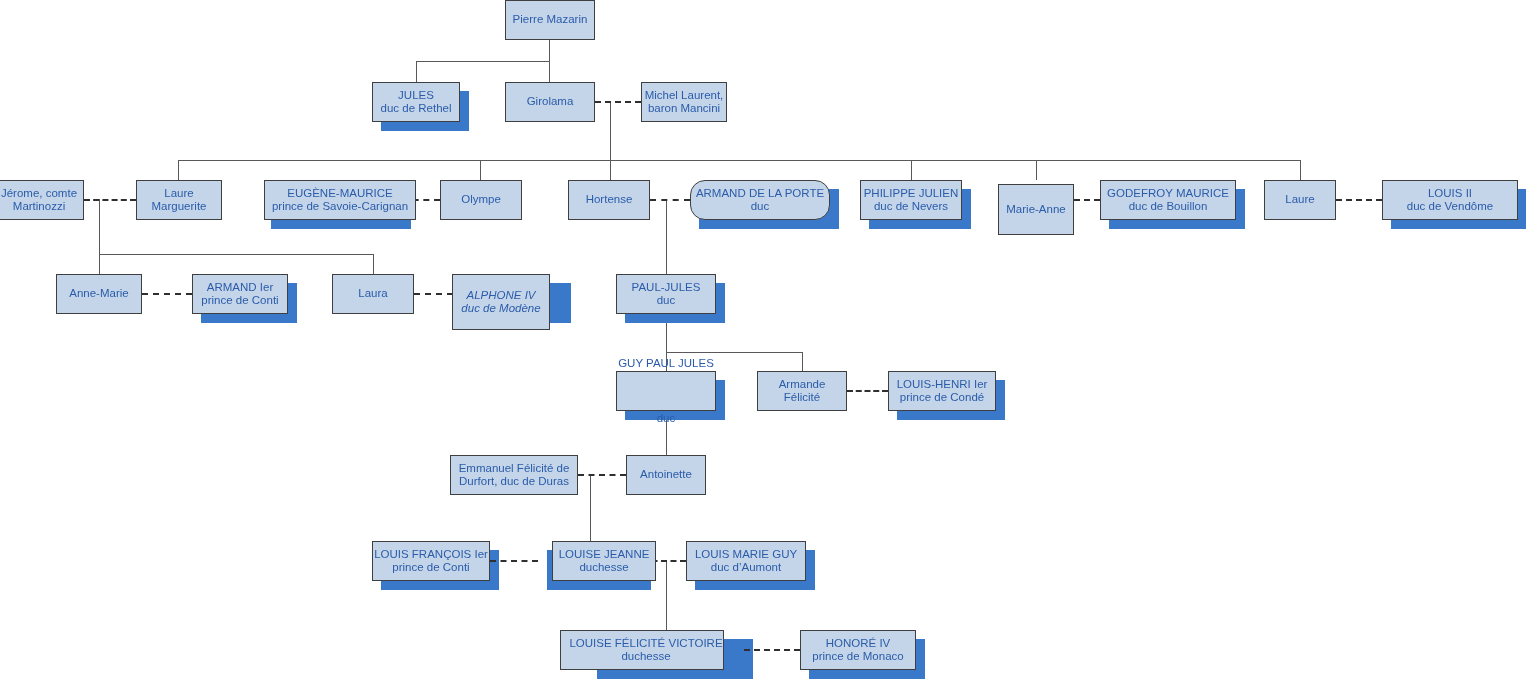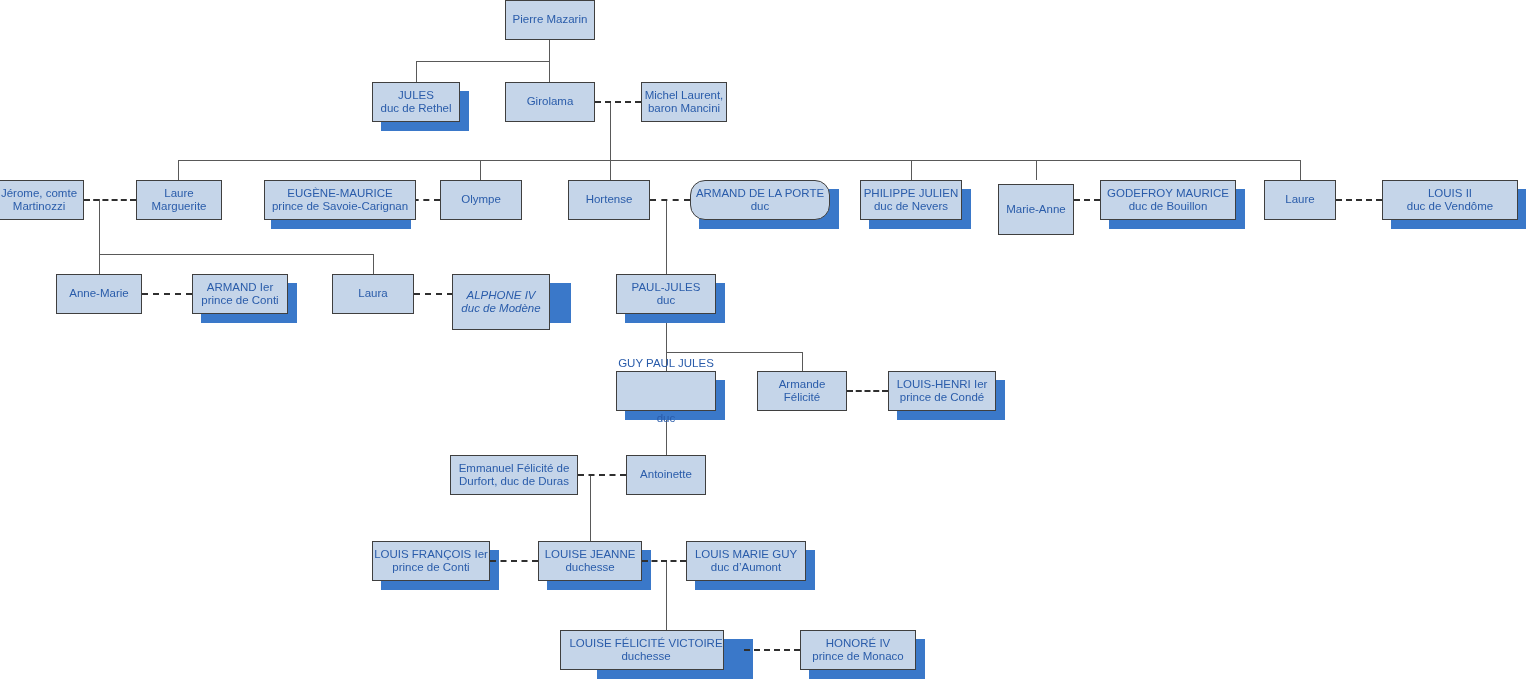--- a/index.html
+++ b/index.html
@@ -219,21 +219,21 @@
       </div>
       <div class="node" style="left: 626px; top: 455px; width: 80px; height: 40px;">
         <span class="l1">Antoinette</span>
       </div>
       <div class="shadow" style="left: 381px; top: 550px; width: 118px; height: 40px;"></div>
       <div class="node" style="left: 372px; top: 541px; width: 118px; height: 40px;">
         <span class="l1">LOUIS FRANÇOIS Ier</span>
         <span class="l2">prince de Conti</span>
       </div>
       <div class="shadow" style="left: 547px; top: 550px; width: 104px; height: 40px;"></div>
-      <div class="node" style="left: 538px; top: 541px; width: 104px; height: 40px;">
+      <div class="node" style="left: 552px; top: 541px; width: 104px; height: 40px;">
         <span class="l1">LOUISE JEANNE</span>
         <span class="l2">duchesse</span>
       </div>
       <div class="shadow" style="left: 695px; top: 550px; width: 120px; height: 40px;"></div>
       <div class="node" style="left: 686px; top: 541px; width: 120px; height: 40px;">
         <span class="l1">LOUIS MARIE GUY</span>
         <span class="l2">duc d’Aumont</span>
       </div>
       <div class="shadow" style="left: 597px; top: 639px; width: 156px; height: 40px;"></div>
       <div class="node" style="left: 560px; top: 630px; width: 164px; height: 40px; padding-left: 8px;">

